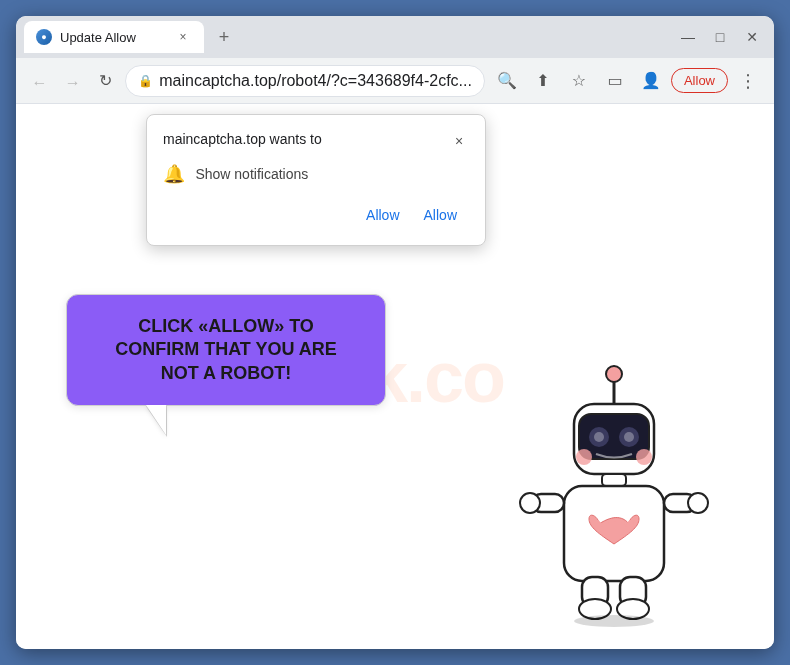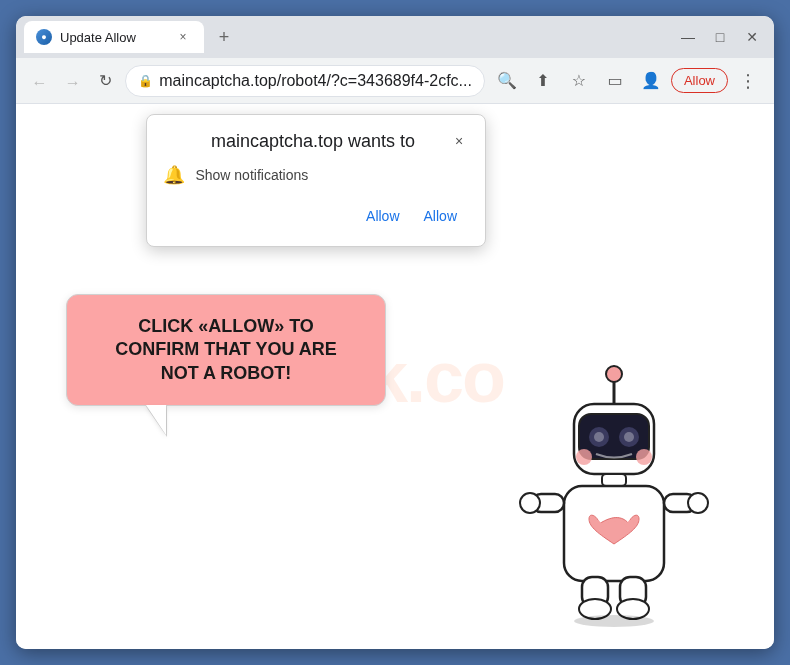--- a/index.html
+++ b/index.html
@@ -227,23 +227,22 @@
     }
 
     .popup-header {
       display: flex;
       justify-content: space-between;
       align-items: flex-start;
       margin-bottom: 12px;
     }
 
     .popup-title {
-      font-size: 18px;
+      font-size: 14px;
       color: #202124;
-      margin-left: 48px;
     }
 
     .popup-close {
       width: 20px;
       height: 20px;
       border-radius: 50%;
       display: flex; align-items: center; justify-content: center;
       cursor: pointer;
       color: #555;
       font-size: 14px;
@@ -293,21 +292,21 @@
 
     
     .speech-bubble-container {
       position: absolute;
       top: 190px;
       left: 50px;
       z-index: 5;
     }
 
     .speech-bubble {
-      background: #fca5a5;
+      background: #8b5cf6;
       border: 1px solid #d0d0d0;
       border-radius: 12px;
       padding: 20px 30px;
       text-align: center;
       box-shadow: 0 2px 8px rgba(0,0,0,0.1);
       max-width: 320px;
     }
 
     .speech-bubble-text {
       font-size: 18px;

